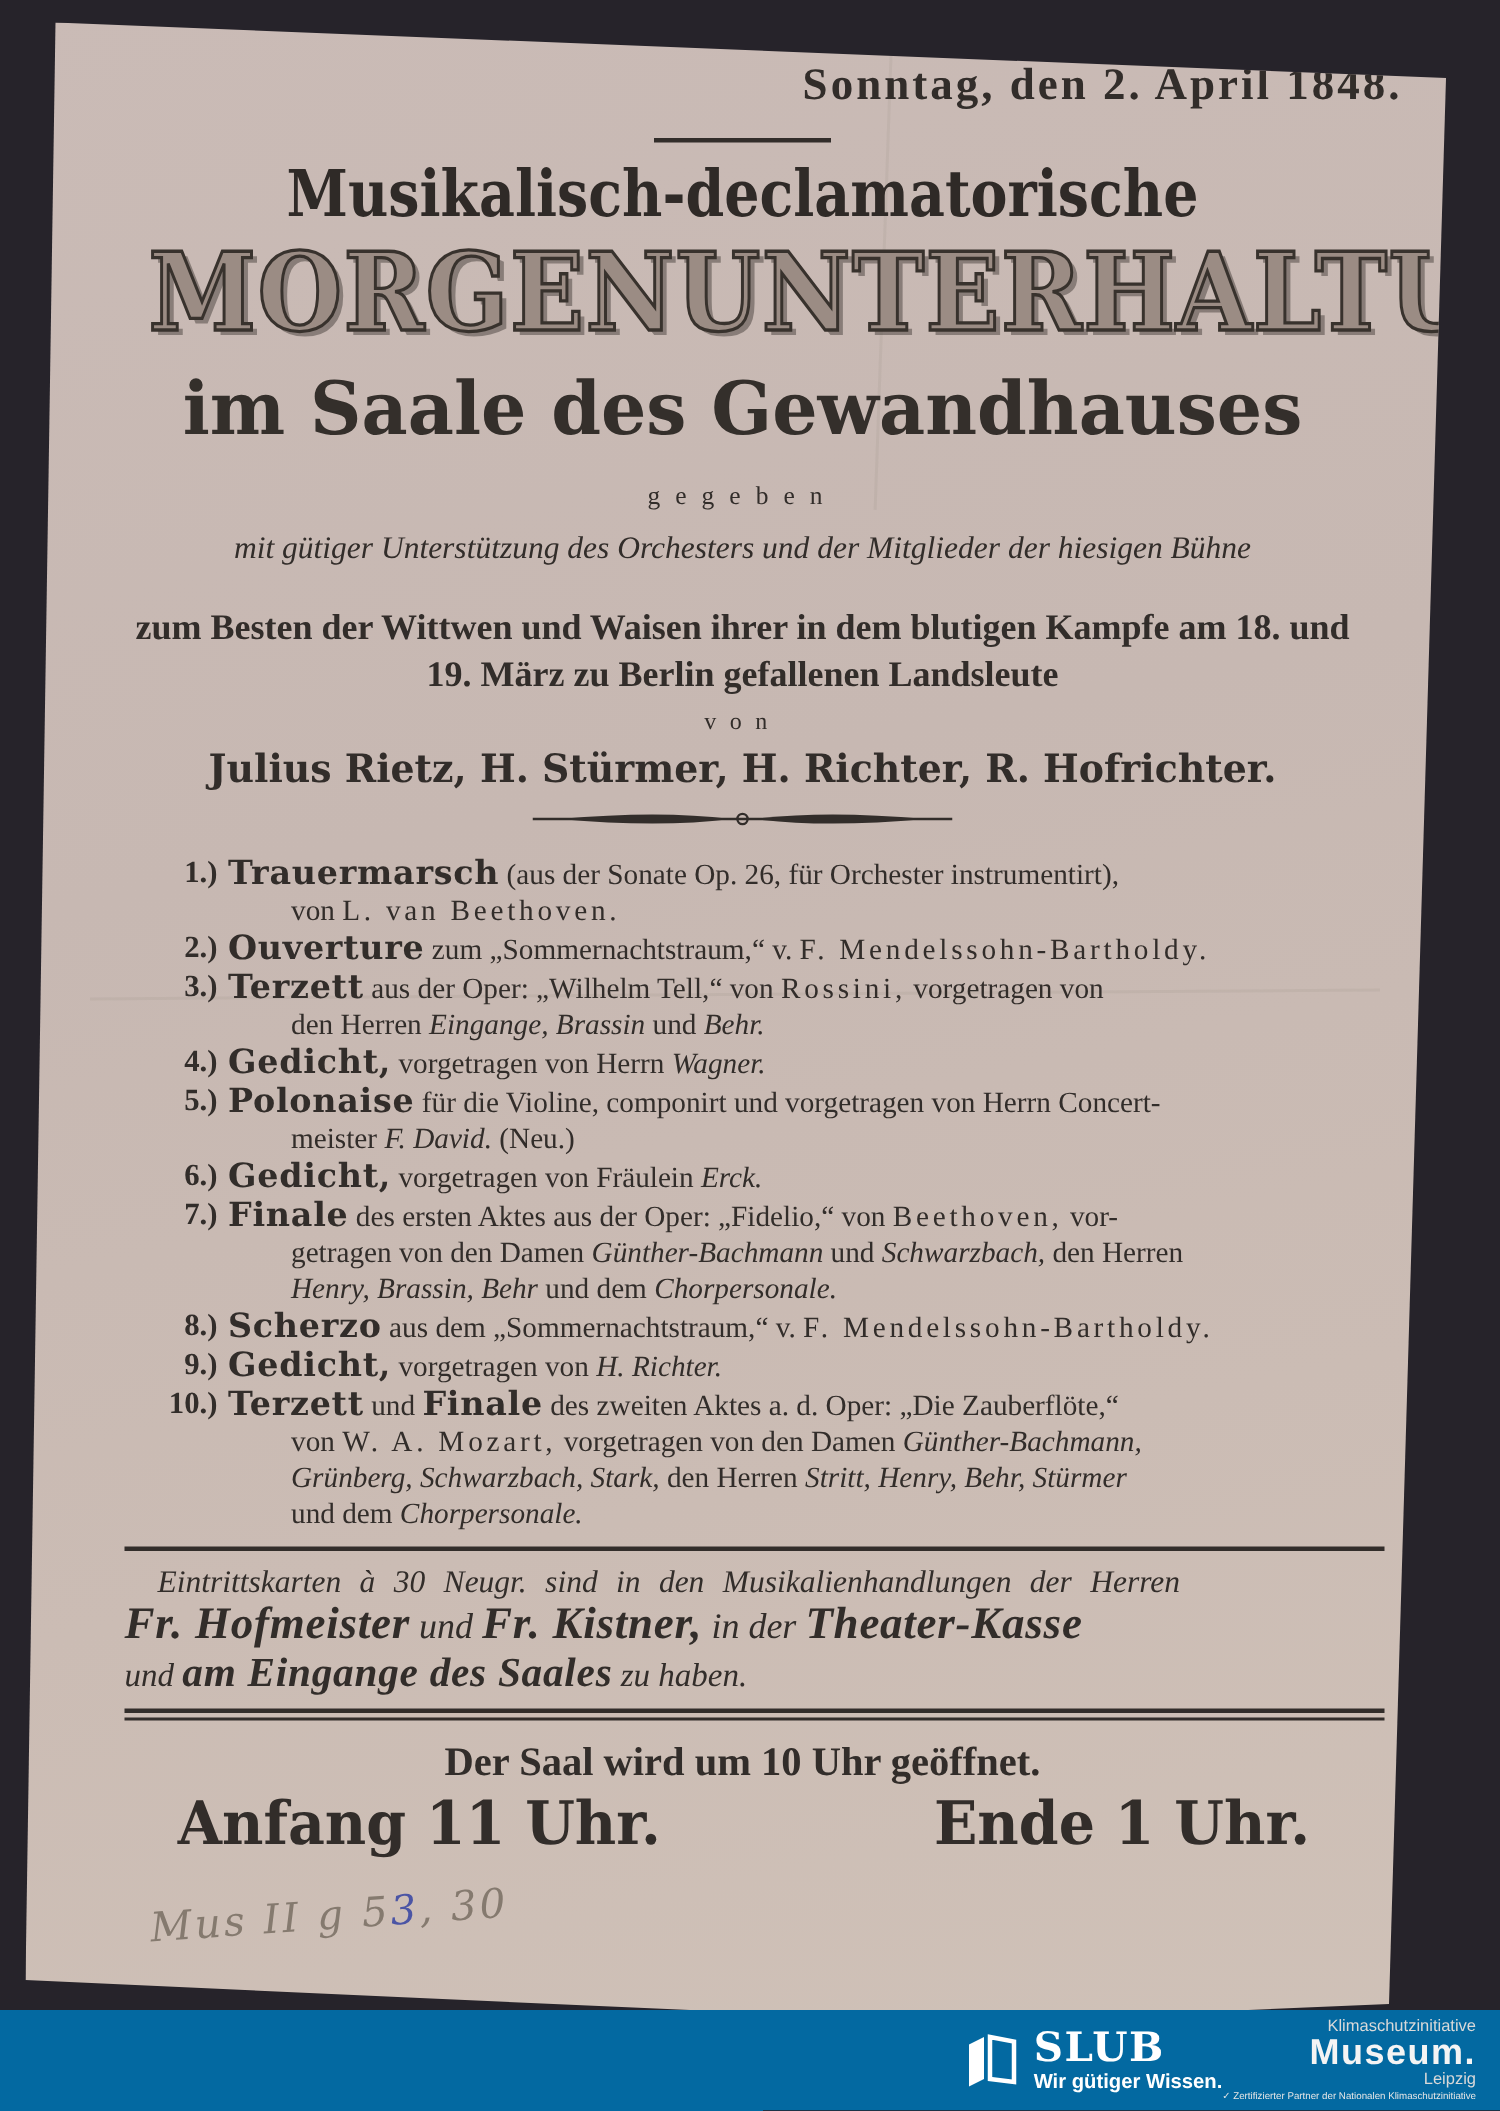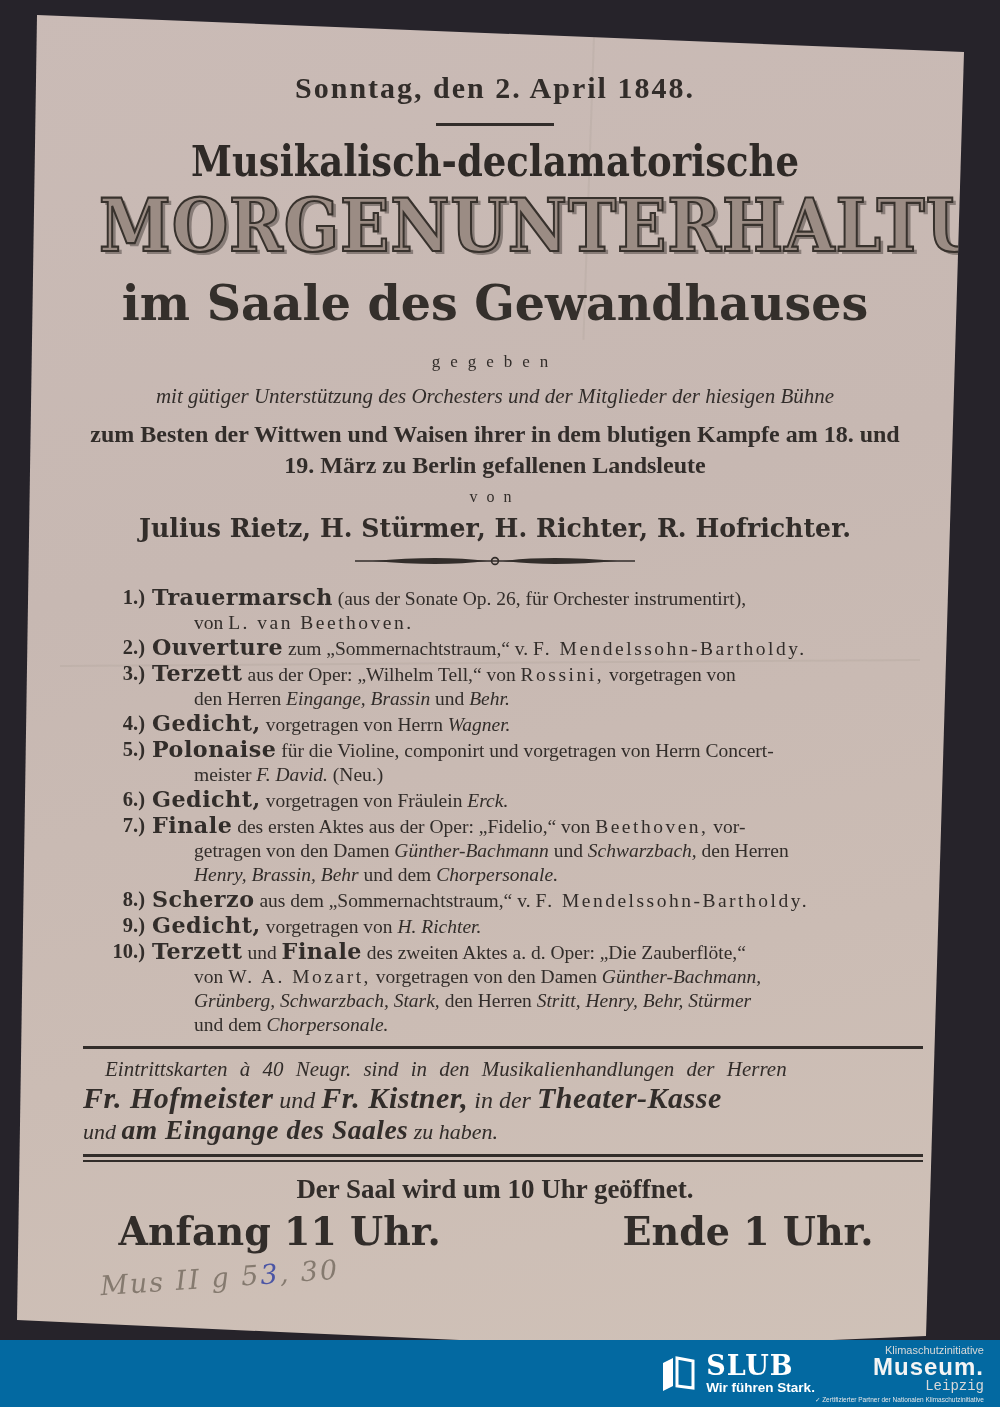--- a/index.html
+++ b/index.html
@@ -13,40 +13,40 @@
   
   .paper{
     position:absolute;left:0;top:0;width:1000px;height:1407px;
     clip-path:polygon(37px 15px, 964px 52px, 926px 1336px, 640px 1348px, 280px 1332px, 17px 1320px);
     background:linear-gradient(168deg,#cabbb6 0%,#c7b8b2 38%,#cbbcb4 68%,#d0c2b8 100%);
   }
   .crease{position:absolute;background:rgba(60,50,45,0.05);}
   .crease.v{left:588px;top:20px;width:2px;height:320px;transform:rotate(2deg);}
   .crease.h{left:60px;top:662px;width:860px;height:2px;transform:rotate(-0.4deg);}
   .content{position:absolute;left:55px;top:0;width:880px;text-align:center;}
-  .date-line{margin-top:71px;font-size:30px;font-weight:bold;letter-spacing:2px;}
+  .date-line{margin-top:40px;font-size:30px;font-weight:bold;letter-spacing:2px;text-align:right;}
   .rule-small{width:118px;height:3px;background:#322d2a;margin:18px auto 10px auto;}
   .title-small{
     font-family:"DejaVu Serif",serif;font-weight:bold;font-size:43px;
     transform:scaleX(0.86);transform-origin:center;white-space:nowrap;color:#2f2a27;
   }
   .title-main{
     font-family:"DejaVu Serif",serif;font-weight:bold;font-size:72px;line-height:1.05;
     transform:scaleX(0.9);transform-origin:center;white-space:nowrap;
     color:#9b8c84;-webkit-text-stroke:2.2px #38322d;
     text-shadow:4px 3px 0 rgba(58,52,47,0.45);
     margin-top:2px;letter-spacing:1px;
   }
   .title-venue{
     font-family:"DejaVu Serif",serif;font-weight:bold;font-size:49px;
     margin-top:10px;color:#342f2b;white-space:nowrap;transform:scaleX(0.97);
   }
   .gegeben{margin-top:20px;font-size:17px;letter-spacing:10px;}
   .support{margin-top:12px;font-size:21px;font-style:italic;white-space:nowrap;}
-  .benefit{margin-top:10px;font-size:24px;font-weight:bold;line-height:1.32;white-space:nowrap;}
+  .benefit{margin-top:26px;font-size:24px;font-weight:bold;line-height:1.32;white-space:nowrap;}
   .von-word{margin-top:6px;font-size:16px;letter-spacing:9px;}
   .performers{
     font-family:"DejaVu Serif",serif;font-weight:bold;font-size:26px;margin-top:7px;
     white-space:nowrap;transform:scaleX(0.97);
   }
   .ornament{display:block;margin:10px auto 0 auto;}
   
   .program{margin-top:16px;text-align:left;font-size:19.5px;line-height:24px;padding-left:38px;padding-right:10px;}
   .prog-row{display:flex;}
   .prog-num{flex:0 0 52px;text-align:right;padding-right:7px;font-weight:bold;font-size:20.5px;}
@@ -77,21 +77,21 @@
     position:absolute;left:0;right:0;bottom:0;height:67px;background:#0369a1;
     display:flex;justify-content:flex-end;align-items:center;
     font-family:"Liberation Sans",sans-serif;padding:0 14px;box-sizing:border-box;
   }
   .slub{display:flex;align-items:center;gap:10px;margin-left:10px;cursor:pointer;}
   .slub-name{font-family:"DejaVu Serif",serif;font-weight:bold;font-size:27px;color:#fff;letter-spacing:1px;line-height:1;}
   .slub-tag{font-size:13.5px;font-weight:bold;color:#fff;margin-top:2px;line-height:1;}
   .museum{text-align:right;line-height:1.1;margin-right:2px;cursor:pointer;}
   .m1{font-size:11px;color:#d9d9d9;}
   .m2{font-size:24px;font-weight:bold;color:#f4f4f4;letter-spacing:1px;line-height:0.95;}
-  .m3{font-size:14px;color:#d9d9d9;font-family:Liberation Mono, monospace;}
+  .m3{font-size:11px;color:#d9d9d9;}
   .m4{font-size:6.5px;color:#e6e6e6;margin-top:2px;}
 </style>
 </head>
 <body>
 
 <div class="stage">
 
   <div class="paper">
     <div class="crease v"></div>
     <div class="crease h"></div>
@@ -156,21 +156,21 @@
             <span class="prog-text"><span class="sg-fat">Gedicht,</span><span> vorgetragen von </span><span class="sg-i">H. Richter.</span></span>
           </div>
           <div class="prog-row">
             <span class="prog-num">10.)</span>
             <span class="prog-text"><span class="sg-fat">Terzett</span><span> und </span><span class="sg-fat">Finale</span><span> des zweiten Aktes a. d. Oper: „Die Zauberflöte,“</span><br><span>von </span><span class="sg-sp">W. A. Mozart,</span><span> vorgetragen von den Damen </span><span class="sg-i">Günther-Bachmann,</span><br><span class="sg-i">Grünberg,</span><span> </span><span class="sg-i">Schwarzbach,</span><span> </span><span class="sg-i">Stark,</span><span> den Herren </span><span class="sg-i">Stritt,</span><span> </span><span class="sg-i">Henry,</span><span> </span><span class="sg-i">Behr,</span><span> </span><span class="sg-i">Stürmer</span><br><span>und dem </span><span class="sg-i">Chorpersonale.</span></span>
           </div>
         </div>
 
       <div class="rule-single"></div>
       <div class="tickets">
-        <div class="t1">Eintrittskarten à 40 Neugr. sind in den Musikalienhandlungen der Herren</div>
+        <div class="t1">Eintrittskarten à 30 Neugr. sind in den Musikalienhandlungen der Herren</div>
         <div class="t2"><span class="sg-bif">Fr. Hofmeister</span><span class="sg-i"> und </span><span class="sg-bif">Fr. Kistner,</span><span class="sg-i"> in der </span><span class="sg-bif">Theater-Kasse</span></div>
         <div class="t3"><span class="sg-i">und </span><span class="sg-bif">am Eingange des Saales</span><span class="sg-i"> zu haben.</span></div>
       </div>
       <div class="rule-double"></div>
 
       <div class="hall-open">Der Saal wird um 10 Uhr geöffnet.</div>
       <div class="times">
         <span>Anfang 11 Uhr.</span>
         <span>Ende 1 Uhr.</span>
       </div>
@@ -180,21 +180,21 @@
   </div>
 
   <div class="footer">
     <div class="slub">
       <svg width="36" height="38" viewBox="0 0 36 38">
         <polygon points="3,8 13,3 13,31 3,36" fill="#ffffff"></polygon>
         <polygon points="17,3 33,6 33,33 17,31" fill="none" stroke="#ffffff" stroke-width="3"></polygon>
       </svg>
       <div>
         <div class="slub-name">SLUB</div>
-        <div class="slub-tag">Wir führen Stark.</div>
+        <div class="slub-tag">Wir gütiger Wissen.</div>
       </div>
     </div>
     <div class="museum">
       <div class="m1">Klimaschutzinitiative</div>
       <div class="m2">Museum.</div>
       <div class="m3">Leipzig</div>
       <div class="m4">✓ Zertifizierter Partner der Nationalen Klimaschutzinitiative</div>
     </div>
   </div>
 

